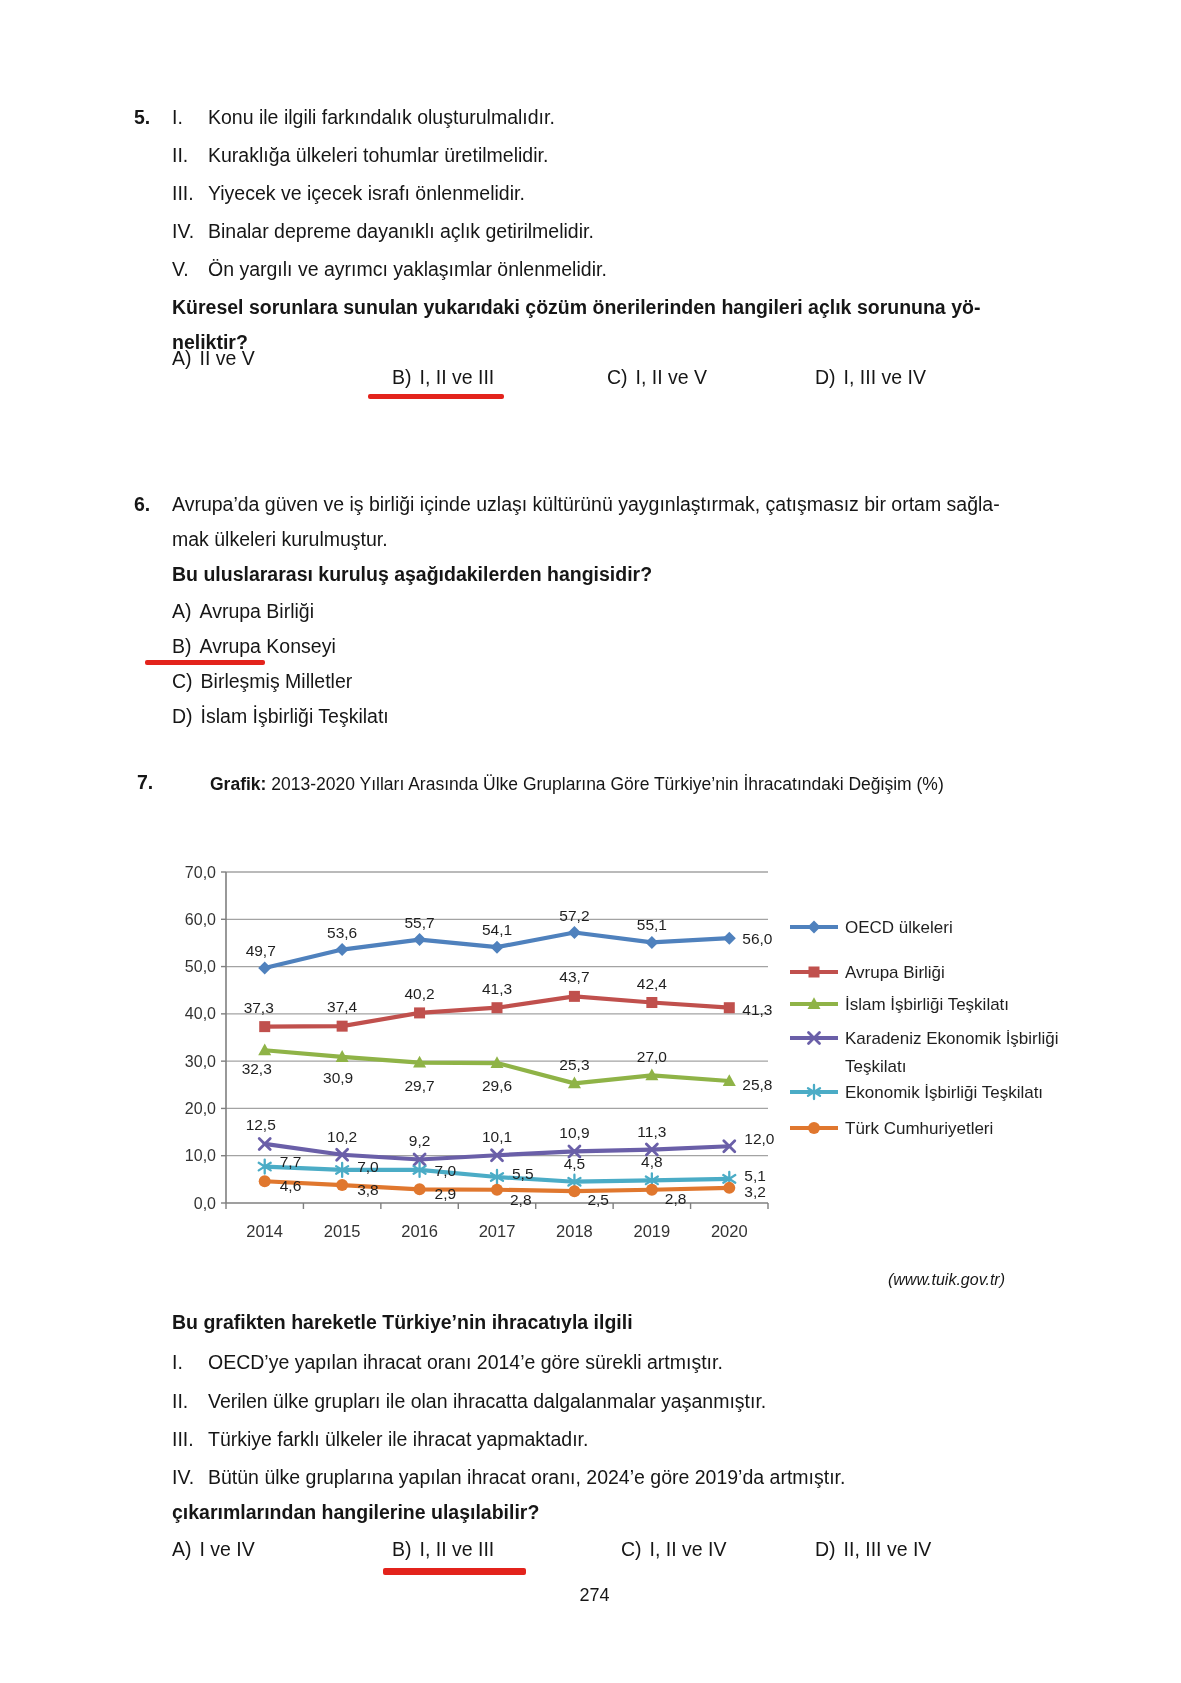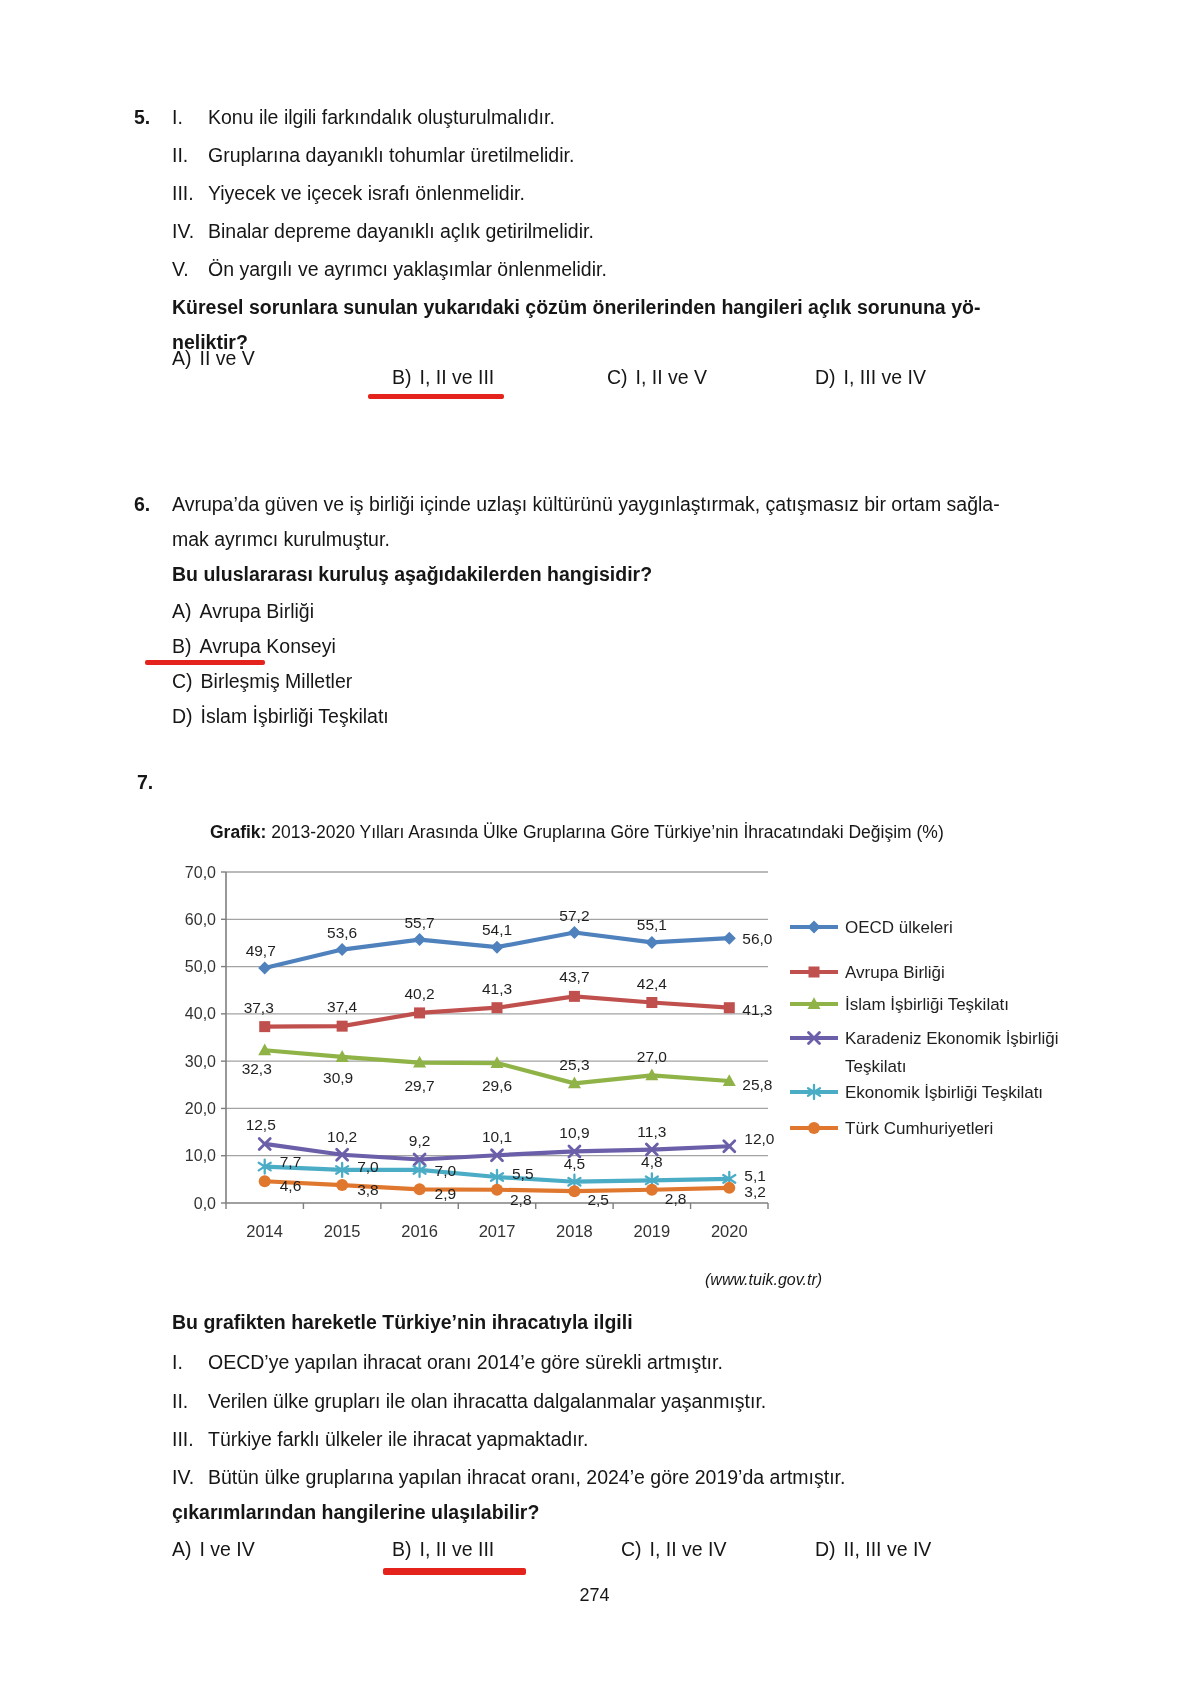--- a/index.html
+++ b/index.html
@@ -7,47 +7,47 @@
   body{
     width:1181px;height:1683px;position:relative;background:#ffffff;
     font-family:"Liberation Sans", sans-serif;color:#161616;
   }
   .t{position:absolute;font-size:19.5px;line-height:24px;white-space:nowrap;}
   .b{font-weight:bold;}
   .roman{display:inline-block;width:36px;}
   .opt-label{display:inline-block;margin-right:8px;}
   .ul-red{position:absolute;background:#e3231c;border-radius:2px;}
   .src{font-style:italic;font-size:16px;}
-  .caption{font-size:17.5px;margin-top:48px;}
+  .caption{font-size:17.5px;}
   .pagenum{position:absolute;left:4px;width:1181px;text-align:center;font-size:18px;}
   svg text{font-family:"Liberation Sans", sans-serif;}
 </style>
 </head>
 <body>
 
 <div class="t b" style="left:134px;top:105px">5.</div>
 
 <div class="t" style="left:172px;top:105px"><span class="roman">I.</span><span>Konu ile ilgili farkındalık oluşturulmalıdır.</span></div>
-<div class="t" style="left:172px;top:143px"><span class="roman">II.</span><span>Gruplarına dayanıklı tohumlar üretilmelidir.</span></div>
+<div class="t" style="left:172px;top:143px"><span class="roman">II.</span><span>Kuraklığa ülkeleri tohumlar üretilmelidir.</span></div>
 <div class="t" style="left:172px;top:181px"><span class="roman">III.</span><span>Yiyecek ve içecek israfı önlenmelidir.</span></div>
 <div class="t" style="left:172px;top:219px"><span class="roman">IV.</span><span>Binalar depreme dayanıklı açlık getirilmelidir.</span></div>
 <div class="t" style="left:172px;top:257px"><span class="roman">V.</span><span>Ön yargılı ve ayrımcı yaklaşımlar önlenmelidir.</span></div>
 
 <div class="t b" style="left:172px;top:295px">Küresel sorunlara sunulan yukarıdaki çözüm önerilerinden hangileri açlık sorununa yö-</div>
 <div class="t b" style="left:172px;top:330px">neliktir?</div>
 
 <div class="t" style="left:172px;top:346px"><span class="opt-label">A)</span><span>II ve V</span></div>
 <div class="t" style="left:392px;top:365px"><span class="opt-label">B)</span><span>I, II ve III</span></div>
 <div class="t" style="left:607px;top:365px"><span class="opt-label">C)</span><span>I, II ve V</span></div>
 <div class="t" style="left:815px;top:365px"><span class="opt-label">D)</span><span>I, III ve IV</span></div>
 <div class="ul-red" style="left: 368px; top: 394px; width: 136px; height: 5px; background: rgb(227, 35, 28);"></div>
 
 <div class="t b" style="left:134px;top:492px">6.</div>
 <div class="t" style="left:172px;top:492px">Avrupa’da güven ve iş birliği içinde uzlaşı kültürünü yaygınlaştırmak, çatışmasız bir ortam sağla-</div>
-<div class="t" style="left:172px;top:527px">mak ayrımcı kurulmuştur.</div>
+<div class="t" style="left:172px;top:527px">mak ülkeleri kurulmuştur.</div>
 <div class="t b" style="left:172px;top:562px">Bu uluslararası kuruluş aşağıdakilerden hangisidir?</div>
 
 <div class="t" style="left:172px;top:599px"><span class="opt-label">A)</span><span>Avrupa Birliği</span></div>
 <div class="t" style="left:172px;top:634px"><span class="opt-label">B)</span><span>Avrupa Konseyi</span></div>
 <div class="t" style="left:172px;top:669px"><span class="opt-label">C)</span><span>Birleşmiş Milletler</span></div>
 <div class="t" style="left:172px;top:704px"><span class="opt-label">D)</span><span>İslam İşbirliği Teşkilatı</span></div>
 <div class="ul-red" style="left: 145px; top: 660px; width: 120px; height: 5px; background: rgb(227, 35, 28);"></div>
 
 <div class="t b" style="left:137px;top:770px">7.</div>
 <div class="t caption" style="left:210px;top:772px"><span class="b">Grafik:</span>&nbsp;<span>2013-2020 Yılları Arasında Ülke Gruplarına Göre Türkiye’nin İhracatındaki Değişim (%)</span></div>
@@ -231,21 +231,21 @@
         <text x="695" y="282">Teşkilatı</text>
         <line x1="640" y1="302" x2="688" y2="302" stroke="#4BACC6" stroke-width="4"></line>
         <path d="M664,295L664,309M658,298.2L670,305.8M658,305.8L670,298.2" stroke="#4BACC6" stroke-width="2.3" fill="none" stroke-linecap="round"></path>
         <text x="695" y="308">Ekonomik İşbirliği Teşkilatı</text>
         <line x1="640" y1="338" x2="688" y2="338" stroke="#E0772E" stroke-width="4"></line>
         <circle cx="664" cy="338" r="6" fill="#E0772E"></circle>
         <text x="695" y="344">Türk Cumhuriyetleri</text>
       </g>
     </svg></div>
 
-<div class="t src" style="left:705px;top:1268px;width:300px;text-align:left">(www.tuik.gov.tr)</div>
+<div class="t src" style="left:705px;top:1268px;width:300px;text-align:right">(www.tuik.gov.tr)</div>
 
 <div class="t b" style="left:172px;top:1310px">Bu grafikten hareketle Türkiye’nin ihracatıyla ilgili</div>
 
 <div class="t" style="left:172px;top:1350px"><span class="roman">I.</span><span>OECD’ye yapılan ihracat oranı 2014’e göre sürekli artmıştır.</span></div>
 <div class="t" style="left:172px;top:1389px"><span class="roman">II.</span><span>Verilen ülke grupları ile olan ihracatta dalgalanmalar yaşanmıştır.</span></div>
 <div class="t" style="left:172px;top:1427px"><span class="roman">III.</span><span>Türkiye farklı ülkeler ile ihracat yapmaktadır.</span></div>
 <div class="t" style="left:172px;top:1465px"><span class="roman">IV.</span><span>Bütün ülke gruplarına yapılan ihracat oranı, 2024’e göre 2019’da artmıştır.</span></div>
 
 <div class="t b" style="left:172px;top:1500px">çıkarımlarından hangilerine ulaşılabilir?</div>
 

